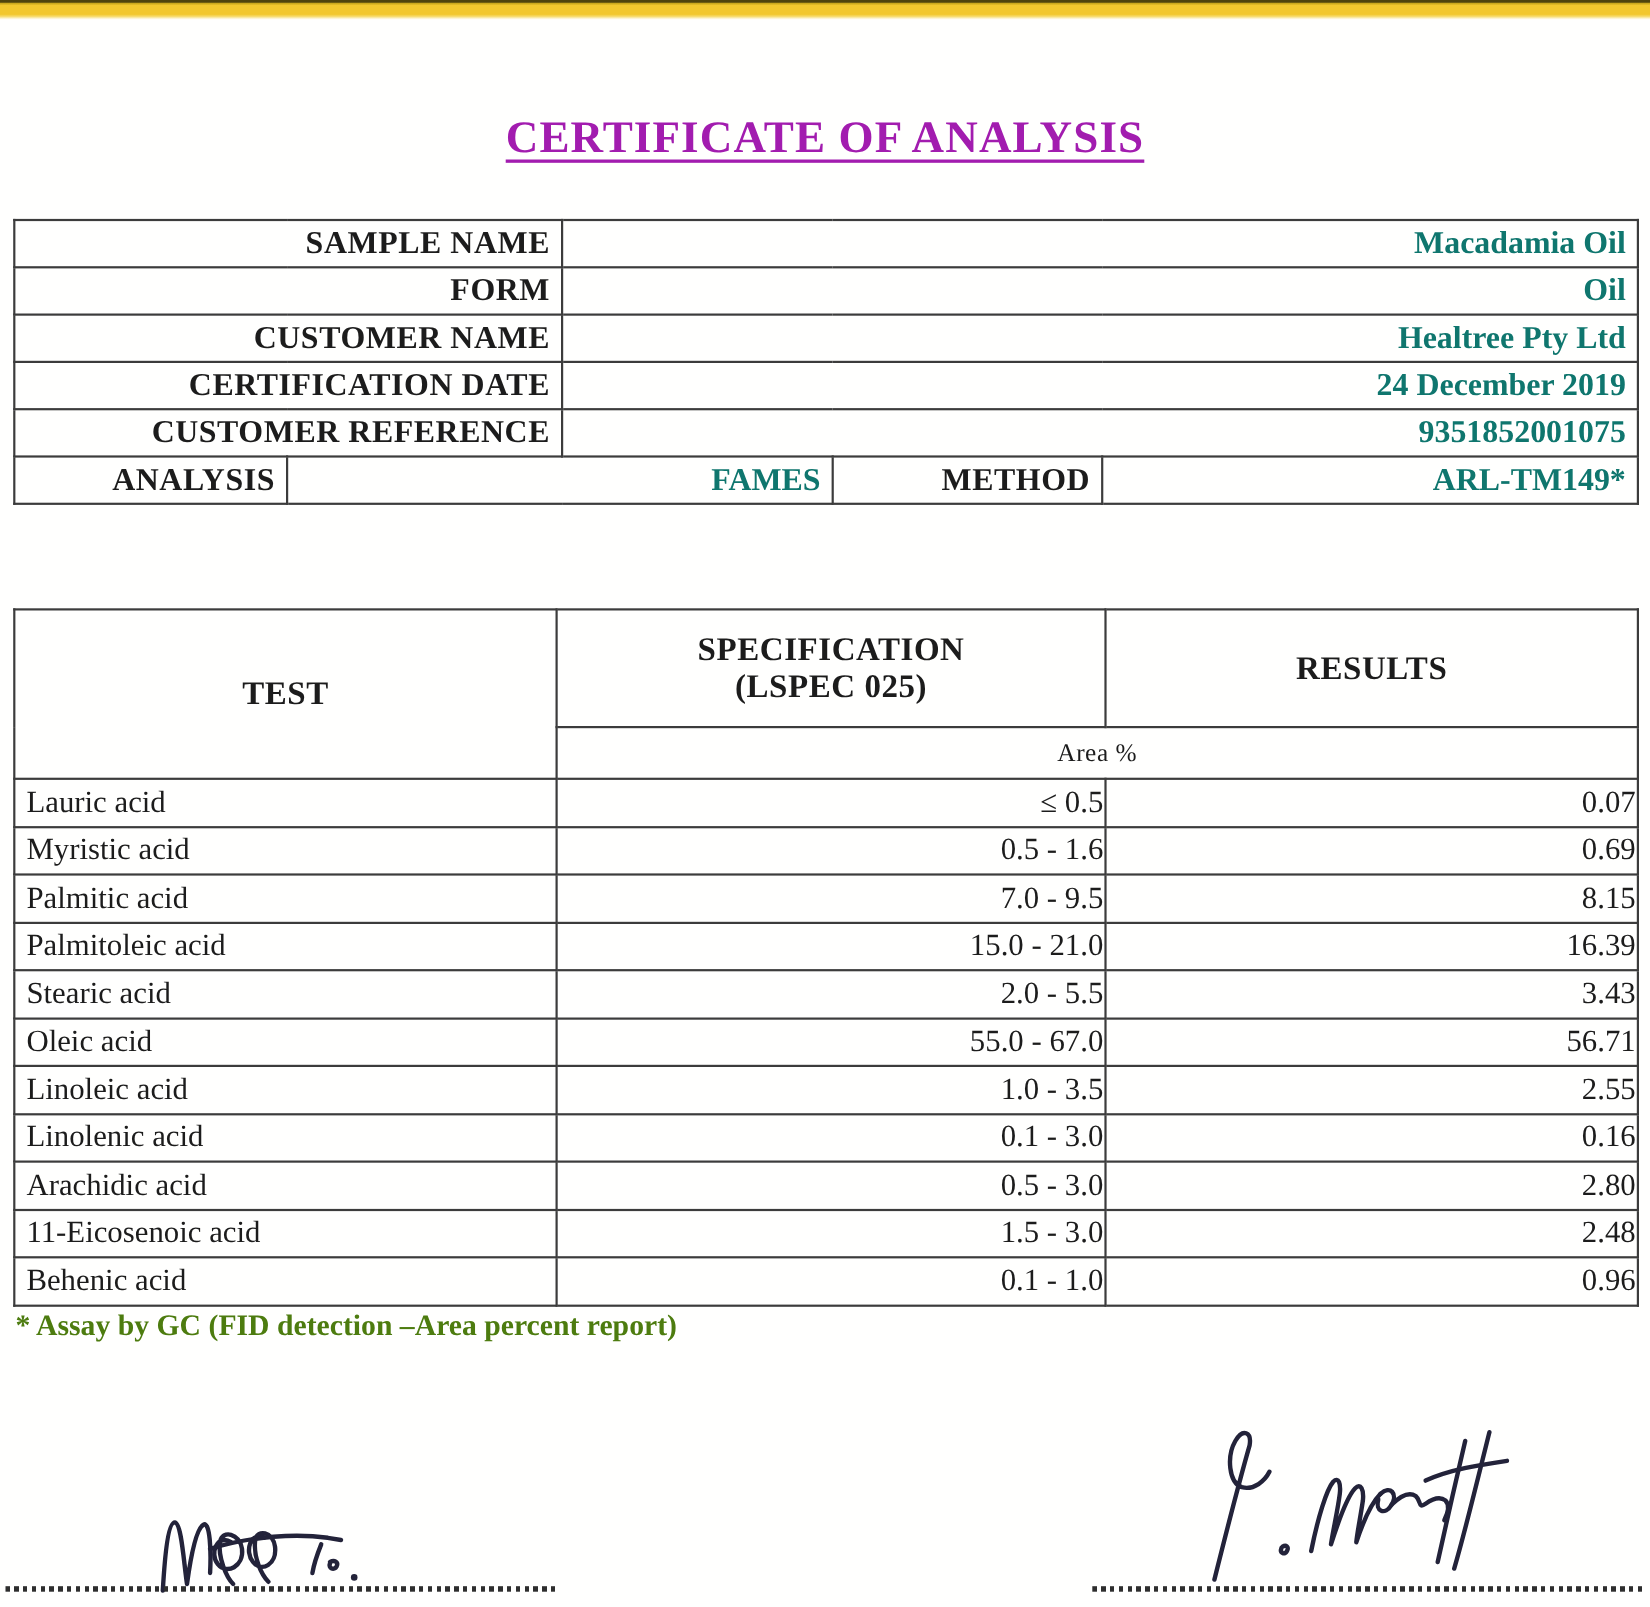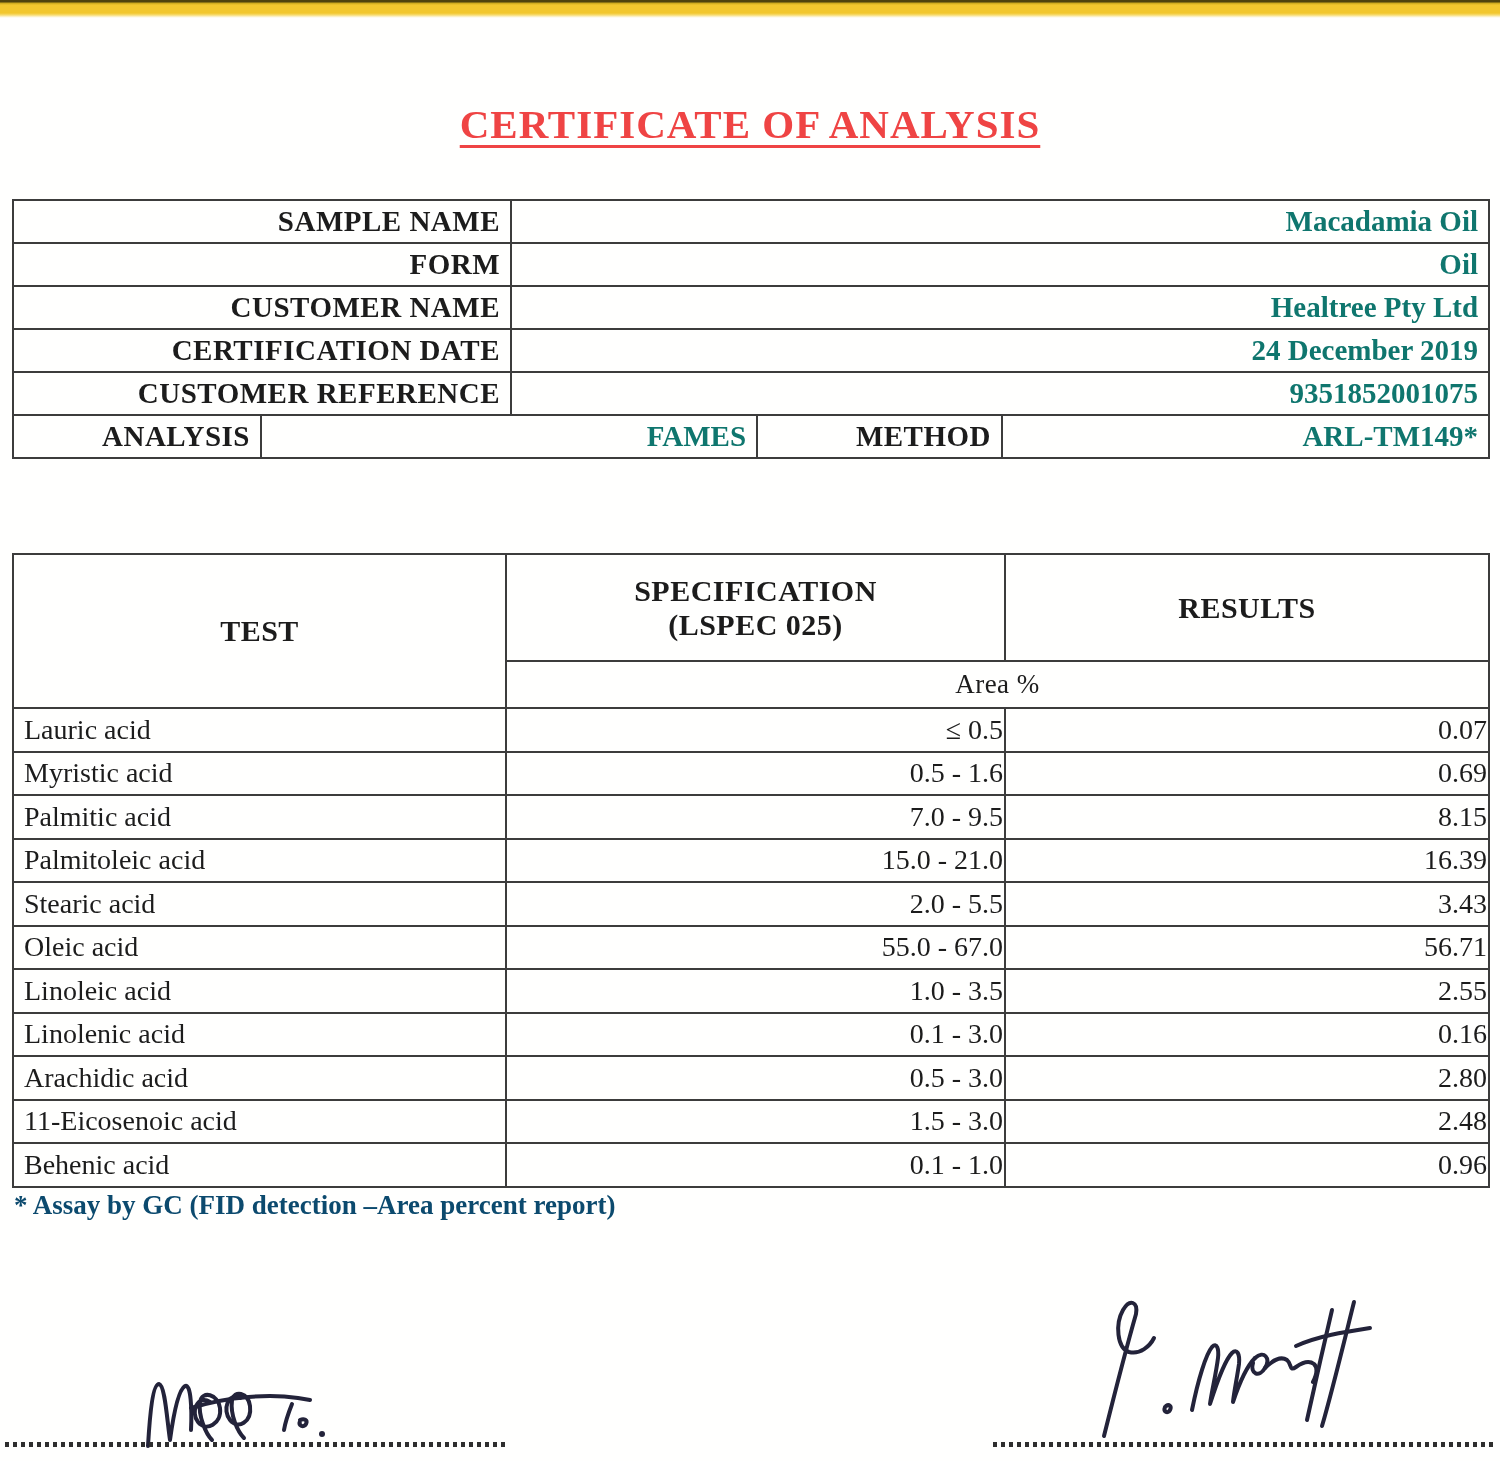--- a/index.html
+++ b/index.html
@@ -37,21 +37,21 @@
     left: 0; top: 100px;
     width: 100%;
     margin: 0;
     text-align: center;
     font-size: 41px;
     font-weight: bold;
     letter-spacing: 1px;
     text-decoration: underline;
     text-underline-offset: 7px;
     text-decoration-thickness: 3px;
-    color: #ef4444;
+    color: #a21caf;
   }
   table {
     border-collapse: collapse;
     table-layout: fixed;
   }
   td, th {
     border: 2px solid #3c3c3c;
     overflow: hidden;
     white-space: nowrap;
   }
@@ -80,37 +80,37 @@
     font-size: 30px;
     font-weight: bold;
     text-align: center;
     vertical-align: middle;
     letter-spacing: 0.5px;
   }
   .results-table .hdr-row th { height: 103px; }
   .results-table .unit-row th {
     height: 43px;
     font-weight: normal;
-    font-size: 27px;
+    font-size: 23px;
   }
   .results-table td {
     height: 39.5px;
     font-size: 28px;
     vertical-align: middle;
   }
   .results-table td.c-test { text-align: left; padding-left: 10px; }
   .results-table td.c-spec, .results-table td.c-result { text-align: right; }
   
   .footnote {
     position: absolute;
     left: 14px; top: 1190px;
     margin: 0;
     font-size: 27px;
     font-weight: bold;
-    color: #0c4a6e;
+    color: #4d7c0f;
   }
   
   .sig-svg { position: absolute; }
   .sig-left-svg { left: 140px; top: 1368px; }
   .sig-right-svg { left: 1070px; top: 1290px; }
   .dotline {
     position: absolute;
     top: 1442px;
     height: 5px;
     background: repeating-linear-gradient(90deg, #2e2e2e 0 4px, transparent 4px 8px);

